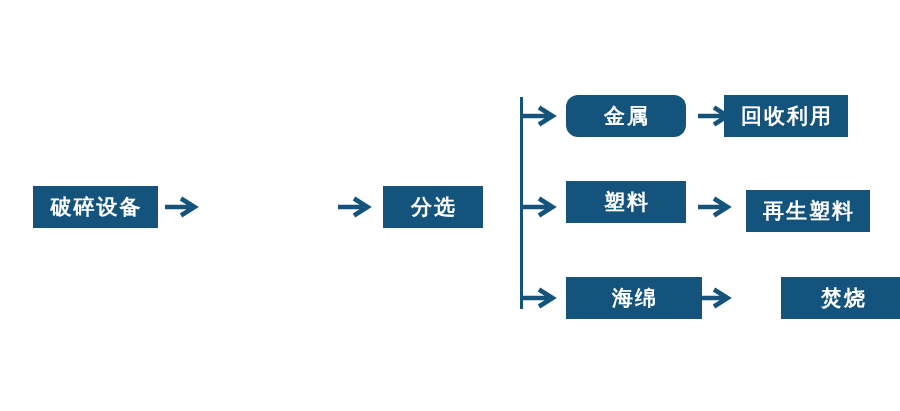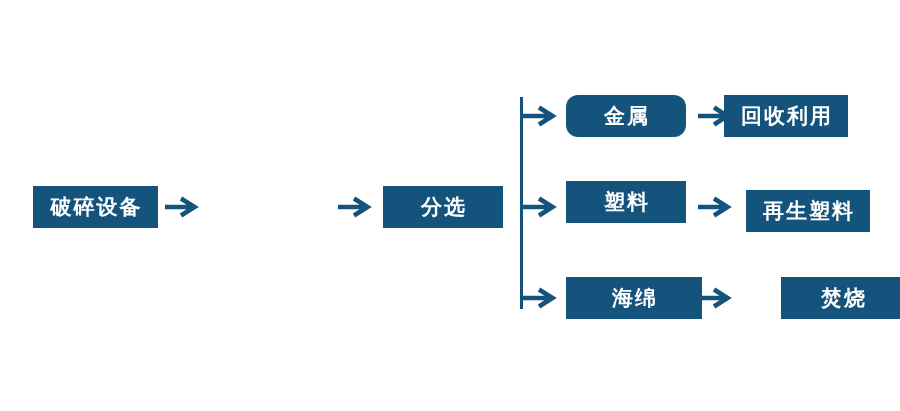--- a/index.html
+++ b/index.html
@@ -48,21 +48,21 @@
     position:absolute;
     left:520px;
     top:97px;
     width:3px;
     height:212px;
     background:var(--primary);
   }
   
   .n-source {left:33px;  top:186px; width:125px;}
   .n-crusher{left:205px; top:186px; width:125px;}
-  .n-sorting{left:383px; top:186px; width:120px;}
+  .n-sorting{left:383px; top:186px; width:100px;}
   .a-1{left:163px; top:195px;}
   .a-2{left:336px; top:195px;}
   
   .n-mat-0{left:566px; top:95px;  width:120px;border-radius:12px;}
   .n-mat-1{left:566px; top:181px; width:120px;}
   .n-mat-2{left:566px; top:277px; width:136px;}
   .n-res-0{left:724px; top:95px;  width:124px;}
   .n-res-1{left:746px; top:190px; width:124px;}
   .n-res-2{left:746px; top:277px; width:124px;margin-left:35px;}
   .a-b0{left:521px; top:104px;}

